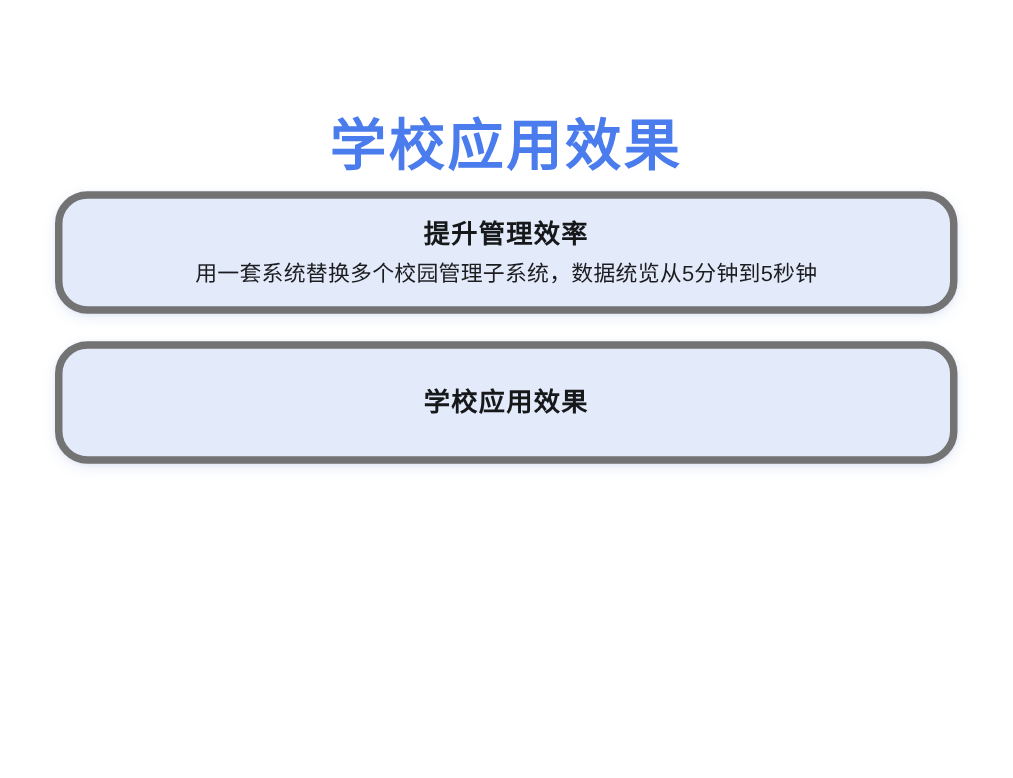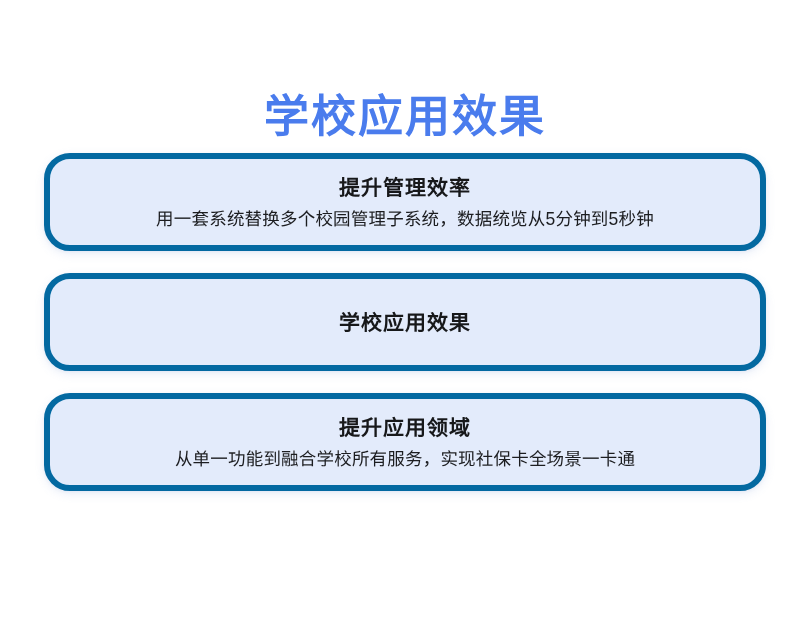--- a/index.html
+++ b/index.html
@@ -49,21 +49,21 @@
     gap: 22px;
   }
 
   .card {
     position: relative;
     box-sizing: border-box;
     width: 722px;
     height: 98px;
     border-radius: 26px;
     background: #e3ebfb;
-    border: 6px solid #0369a1;
+    border: 6px solid #737373;
     box-shadow: 0 3px 10px rgba(120, 150, 210, 0.16),
                 0 1px 3px rgba(120, 150, 210, 0.10);
     display: flex;
     flex-direction: column;
     align-items: center;
     justify-content: center;
     padding: 0 14px;
   }
 
   .card-heading {
@@ -98,19 +98,15 @@
 
     <div class="card">
       <div class="card-heading">提升管理效率</div>
       <div class="card-desc">用一套系统替换多个校园管理子系统，数据统览从5分钟到5秒钟</div>
     </div>
 
     <div class="card">
       <div class="card-heading">学校应用效果</div>
     </div>
 
-    <div class="card">
-      <div class="card-heading">提升应用领域</div>
-      <div class="card-desc">从单一功能到融合学校所有服务，实现社保卡全场景一卡通</div>
-    </div>
 
   </div>
 </div>
 
 </body></html>

